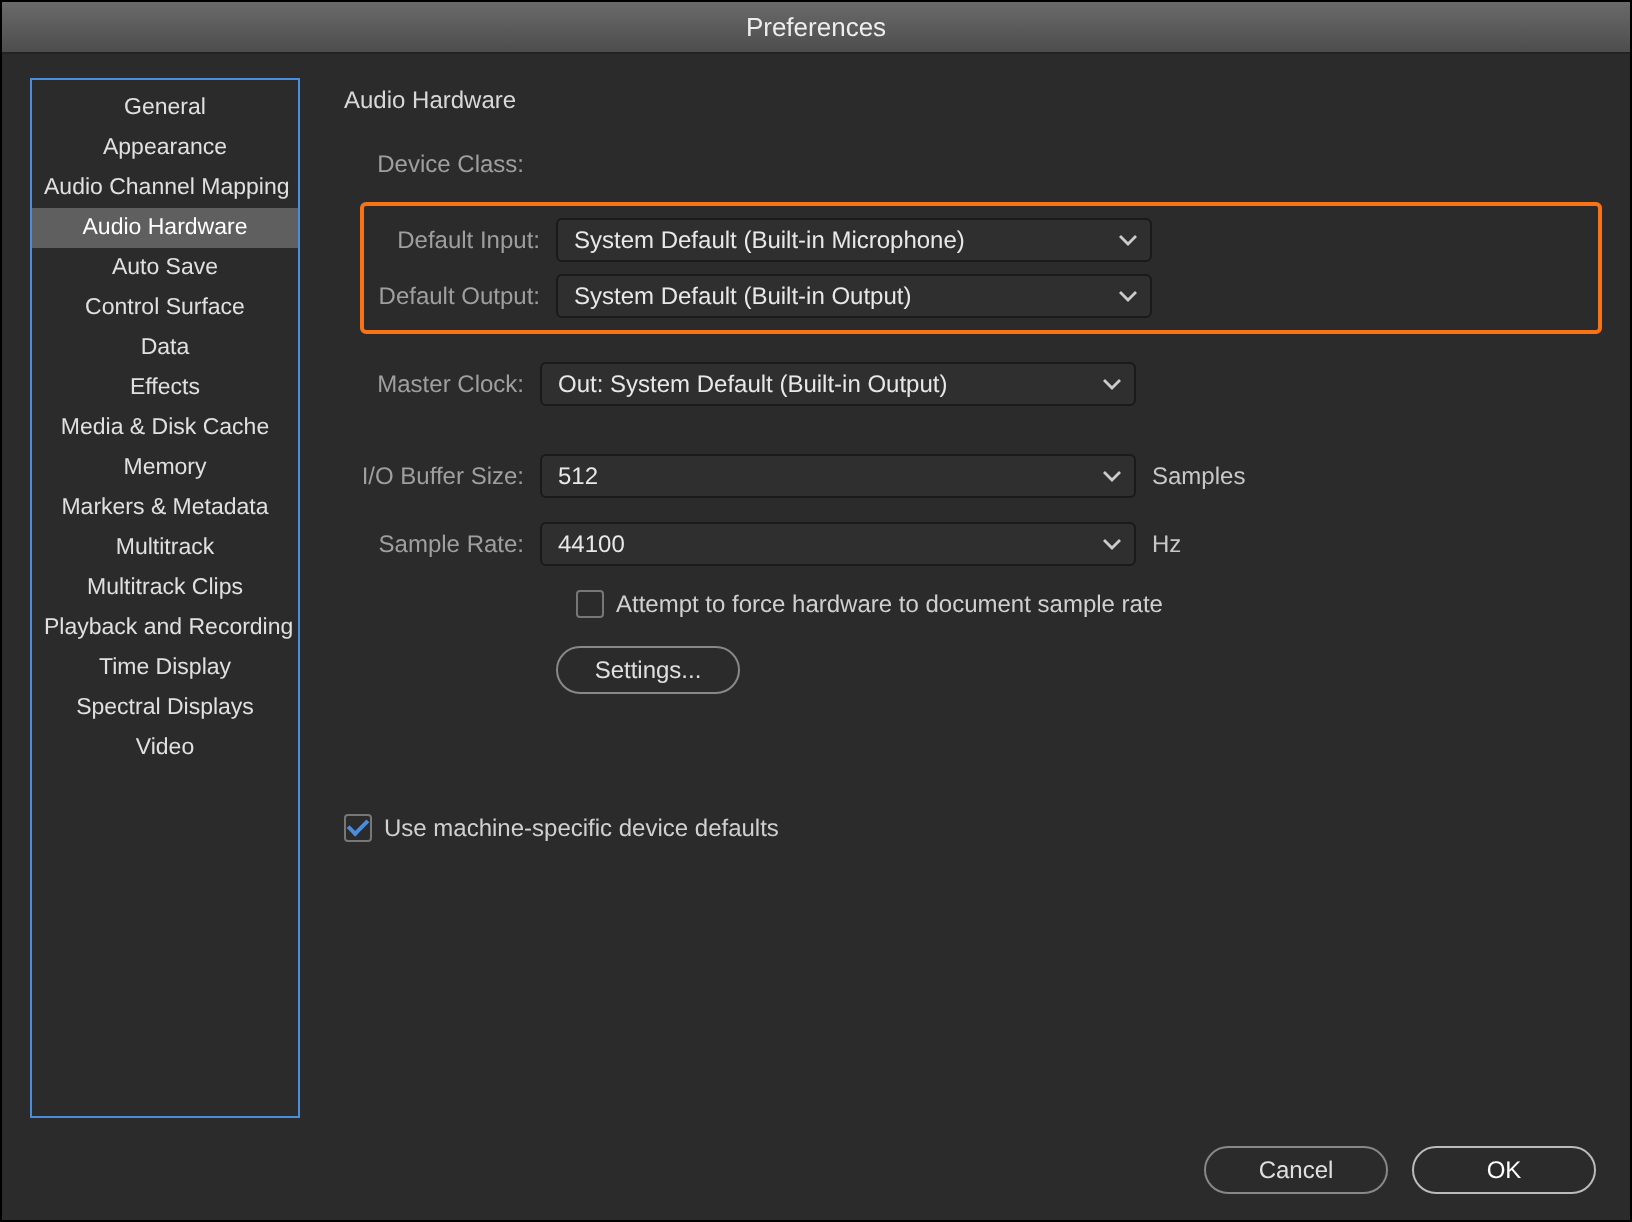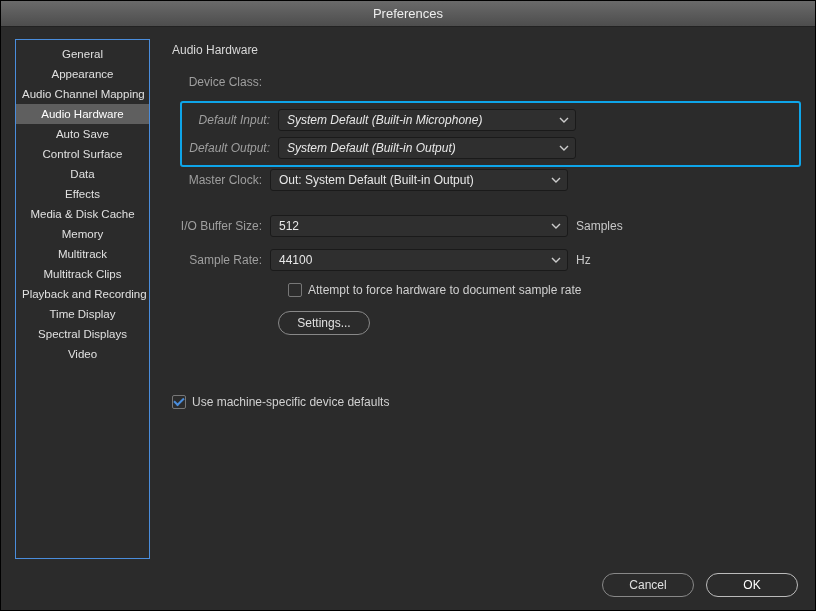--- a/index.html
+++ b/index.html
@@ -88,25 +88,24 @@
   .select.large { width: 298px; }
   .chevron {
     position: absolute;
     right: 6px;
     top: 50%;
     transform: translateY(-50%);
     width: 10px;
     height: 6px;
   }
   .hilite-box {
-    border: 2px solid #0ea5e9;
+    border: 2px solid #f97316;
     border-radius: 3px;
     padding: 6px 6px 2px 6px;
-    margin-bottom: 2px;
-    font-style: italic;
+    margin-bottom: 14px;
   }
   .hilite-box .row { margin-bottom: 6px; }
   .hilite-box .row:last-child { margin-bottom: 4px; }
   .static-val {
     color: #e8e8e8;
     font-size: 12px;
     padding-left: 4px;
   }
   .trailing {
     color: #c8c8c8;
@@ -185,20 +184,21 @@
       <div class="sidebar-item">General</div>
       <div class="sidebar-item">Appearance</div>
       <div class="sidebar-item">Audio Channel Mapping</div>
       <div class="sidebar-item selected">Audio Hardware</div>
       <div class="sidebar-item">Auto Save</div>
       <div class="sidebar-item">Control Surface</div>
       <div class="sidebar-item">Data</div>
       <div class="sidebar-item">Effects</div>
       <div class="sidebar-item">Media &amp; Disk Cache</div>
       <div class="sidebar-item">Memory</div>
+      <div class="sidebar-item">Markers &amp; Metadata</div>
       <div class="sidebar-item">Multitrack</div>
       <div class="sidebar-item">Multitrack Clips</div>
       <div class="sidebar-item">Playback and Recording</div>
       <div class="sidebar-item">Time Display</div>
       <div class="sidebar-item">Spectral Displays</div>
       <div class="sidebar-item">Video</div>
     </div>
 
   <div class="main">
     <div class="section-title">Audio Hardware</div>

